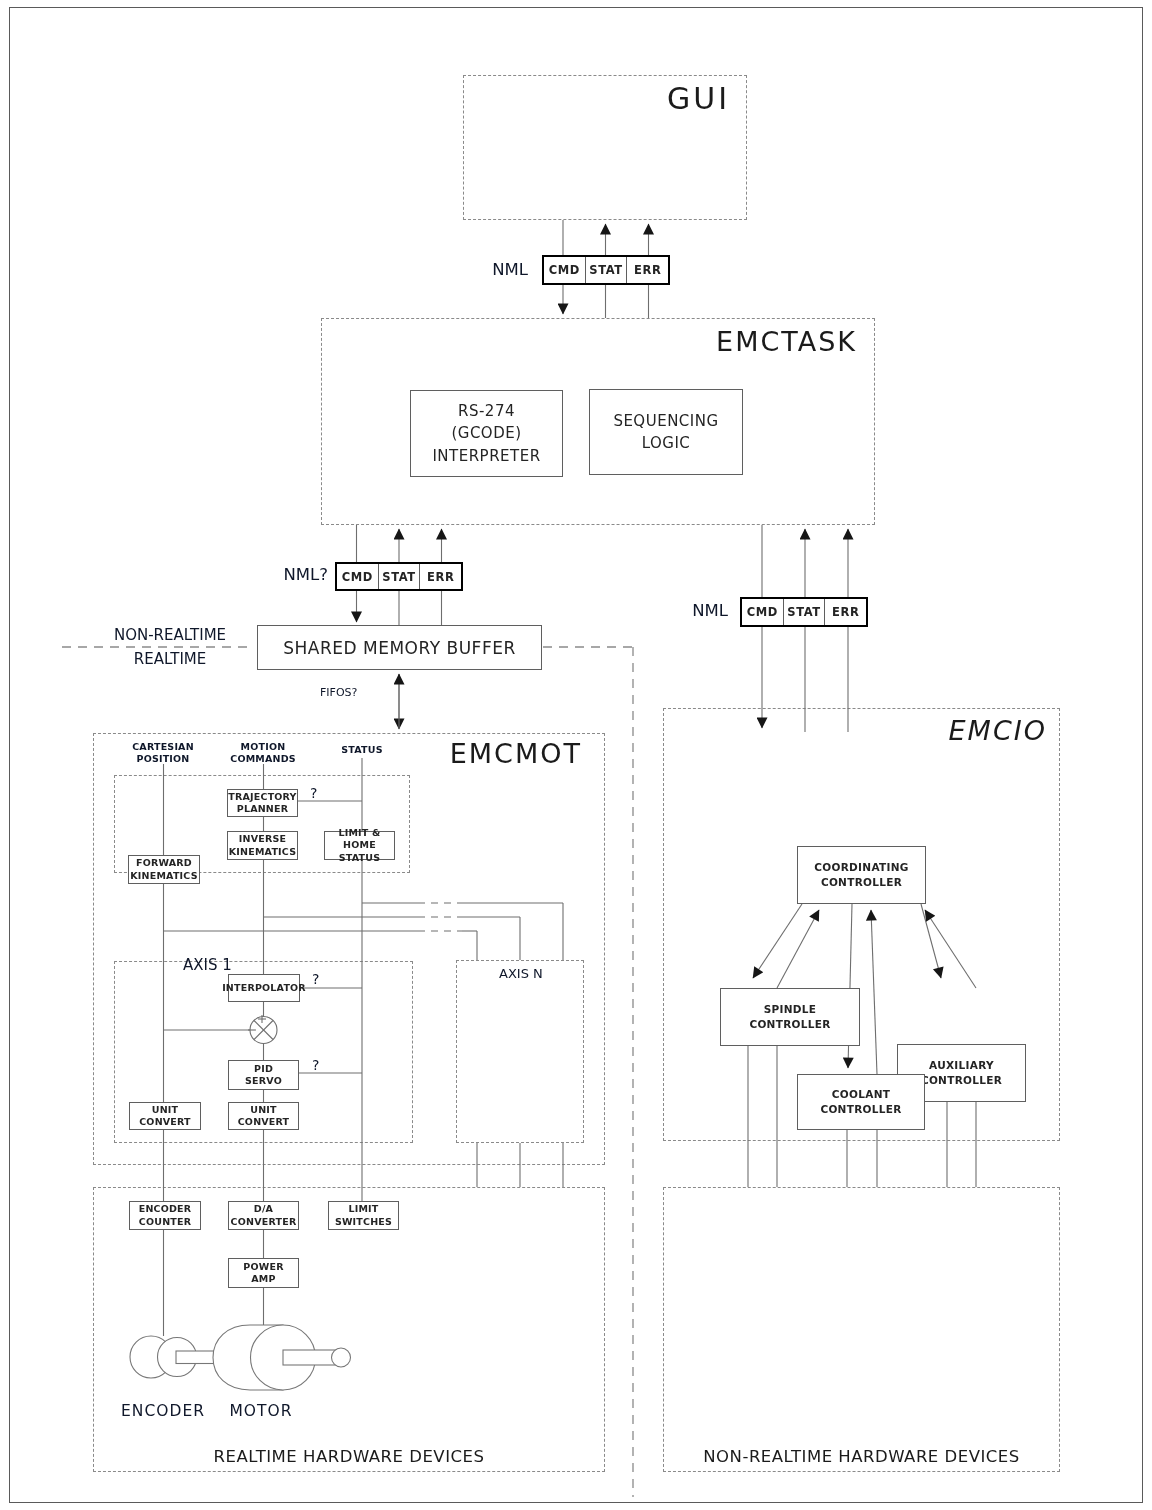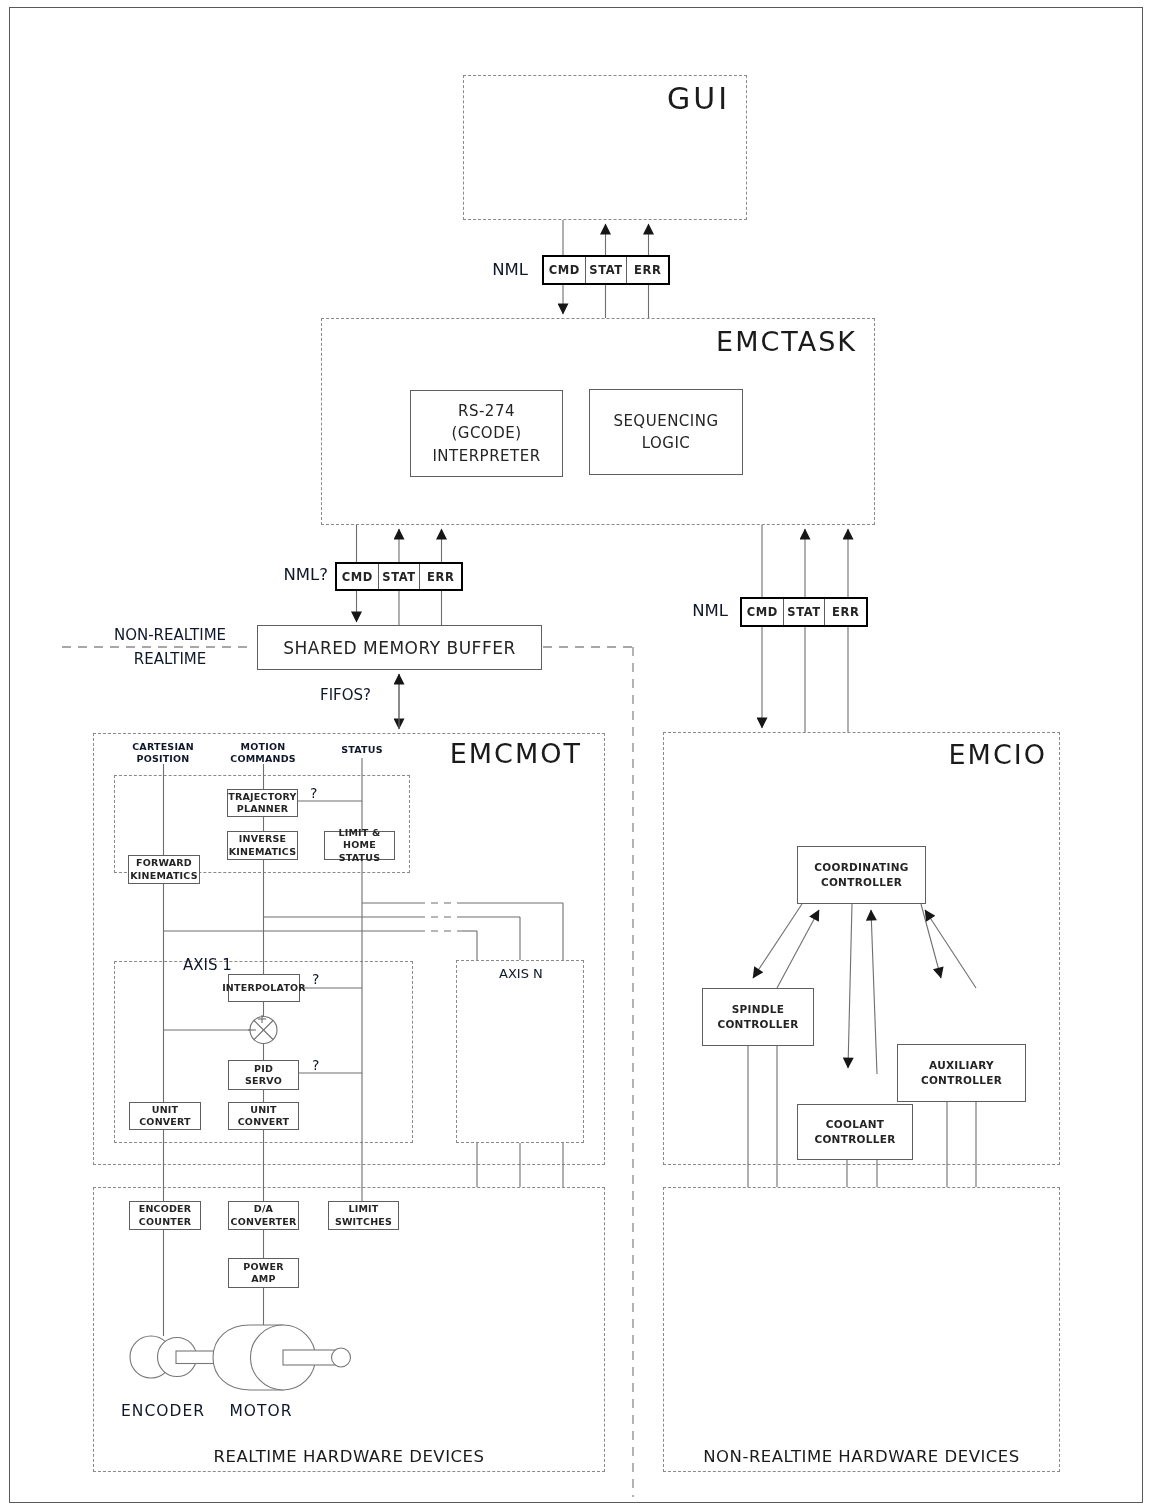--- a/index.html
+++ b/index.html
@@ -37,21 +37,21 @@
   </div>
   <div class="dbox" style="left:321px;top:318px;width:554px;height:207px;">
     <div class="title" style="top:7px;right:17px;font-size:27px;letter-spacing:2px;text-align:center;">EMCTASK</div>
   </div>
   <div class="dbox" style="left:93px;top:733px;width:512px;height:432px;">
     <div class="title" style="top:4px;right:22px;font-size:27px;letter-spacing:2px;">EMCMOT</div>
   </div>
   <div class="dbox" style="left:114px;top:775px;width:296px;height:98px;"></div>
   <div class="dbox" style="left:114px;top:961px;width:299px;height:182px;"></div>
   <div class="dbox" style="left:456px;top:960px;width:128px;height:183px;"></div>
-  <div class="dbox" style="left:663px;top:732px;width:397px;height:433px;">
+  <div class="dbox" style="left:663px;top:708px;width:397px;height:433px;font-style:italic;">
     <div class="title" style="top:6px;right:12px;font-size:27px;letter-spacing:2px;">EMCIO</div>
   </div>
   <div class="dbox" style="left:93px;top:1187px;width:512px;height:285px;">
     <div class="hwtitle">REALTIME HARDWARE DEVICES</div>
   </div>
   <div class="dbox" style="left:663px;top:1187px;width:397px;height:285px;">
     <div class="hwtitle">NON-REALTIME HARDWARE DEVICES</div>
   </div>
 
   <svg class="wires" width="1152" height="1510" viewBox="0 0 1152 1510">
@@ -180,41 +180,41 @@
 STATUS</div>
   <div class="sbox fs9" style="left:228px;top:974px;width:72px;height:28px;">INTERPOLATOR</div>
   <div class="sbox fs9" style="left:228px;top:1060px;width:71px;height:30px;">PID
 SERVO</div>
   <div class="sbox fs9" style="left:129px;top:1102px;width:72px;height:28px;">UNIT
 CONVERT</div>
   <div class="sbox fs9" style="left:228px;top:1102px;width:71px;height:28px;">UNIT
 CONVERT</div>
   <div class="sbox fs10" style="left:797px;top:846px;width:129px;height:58px;">COORDINATING
 CONTROLLER</div>
-  <div class="sbox fs10" style="left:702px;top:988px;width:112px;height:58px;">SPINDLE
+  <div class="sbox fs10" style="left:720px;top:988px;width:140px;height:58px;">SPINDLE
 CONTROLLER</div>
   <div class="sbox fs10" style="left:897px;top:1044px;width:129px;height:58px;">AUXILIARY
 CONTROLLER</div>
-  <div class="sbox fs10" style="left:797px;top:1104px;width:116px;height:56px;">COOLANT
+  <div class="sbox fs10" style="left:797px;top:1074px;width:128px;height:56px;">COOLANT
 CONTROLLER</div>
   <div class="sbox fs9" style="left:129px;top:1201px;width:72px;height:29px;">ENCODER
 COUNTER</div>
   <div class="sbox fs9" style="left:228px;top:1201px;width:71px;height:29px;">D/A
 CONVERTER</div>
   <div class="sbox fs9" style="left:328px;top:1201px;width:71px;height:29px;">LIMIT
 SWITCHES</div>
   <div class="sbox fs9" style="left:228px;top:1258px;width:71px;height:30px;">POWER
 AMP</div>
 
   <div class="lbl rgt" style="left:478px;top:260px;width:50px;font-size:16.5px;">NML</div>
   <div class="lbl rgt" style="left:272px;top:565px;width:56px;font-size:16.5px;">NML?</div>
   <div class="lbl rgt" style="left:680px;top:601px;width:48px;font-size:16.5px;">NML</div>
   <div class="lbl ctr" style="left:95px;top:626px;width:150px;font-size:15px;">NON-REALTIME</div>
   <div class="lbl ctr" style="left:95px;top:650px;width:150px;font-size:15px;">REALTIME</div>
-  <div class="lbl" style="left:320px;top:686px;font-size:15px;">FIFOS?</div>
+  <div class="lbl" style="left:320px;top:686px;font-size:11px;">FIFOS?</div>
   <div class="lbl ctr fs9" style="left:103px;top:741px;width:120px;">CARTESIAN
 POSITION</div>
   <div class="lbl ctr fs9" style="left:203px;top:741px;width:120px;">MOTION
 COMMANDS</div>
   <div class="lbl ctr fs9" style="left:302px;top:744px;width:120px;">STATUS</div>
   <div class="lbl" style="left:183px;top:956px;font-size:15px;">AXIS 1</div>
   <div class="lbl" style="left:499px;top:966px;font-size:13px;">AXIS N</div>
   <div class="lbl" style="left:310px;top:785px;font-size:14px;">?</div>
   <div class="lbl" style="left:312px;top:971px;font-size:14px;">?</div>
   <div class="lbl" style="left:312px;top:1057px;font-size:14px;">?</div>

